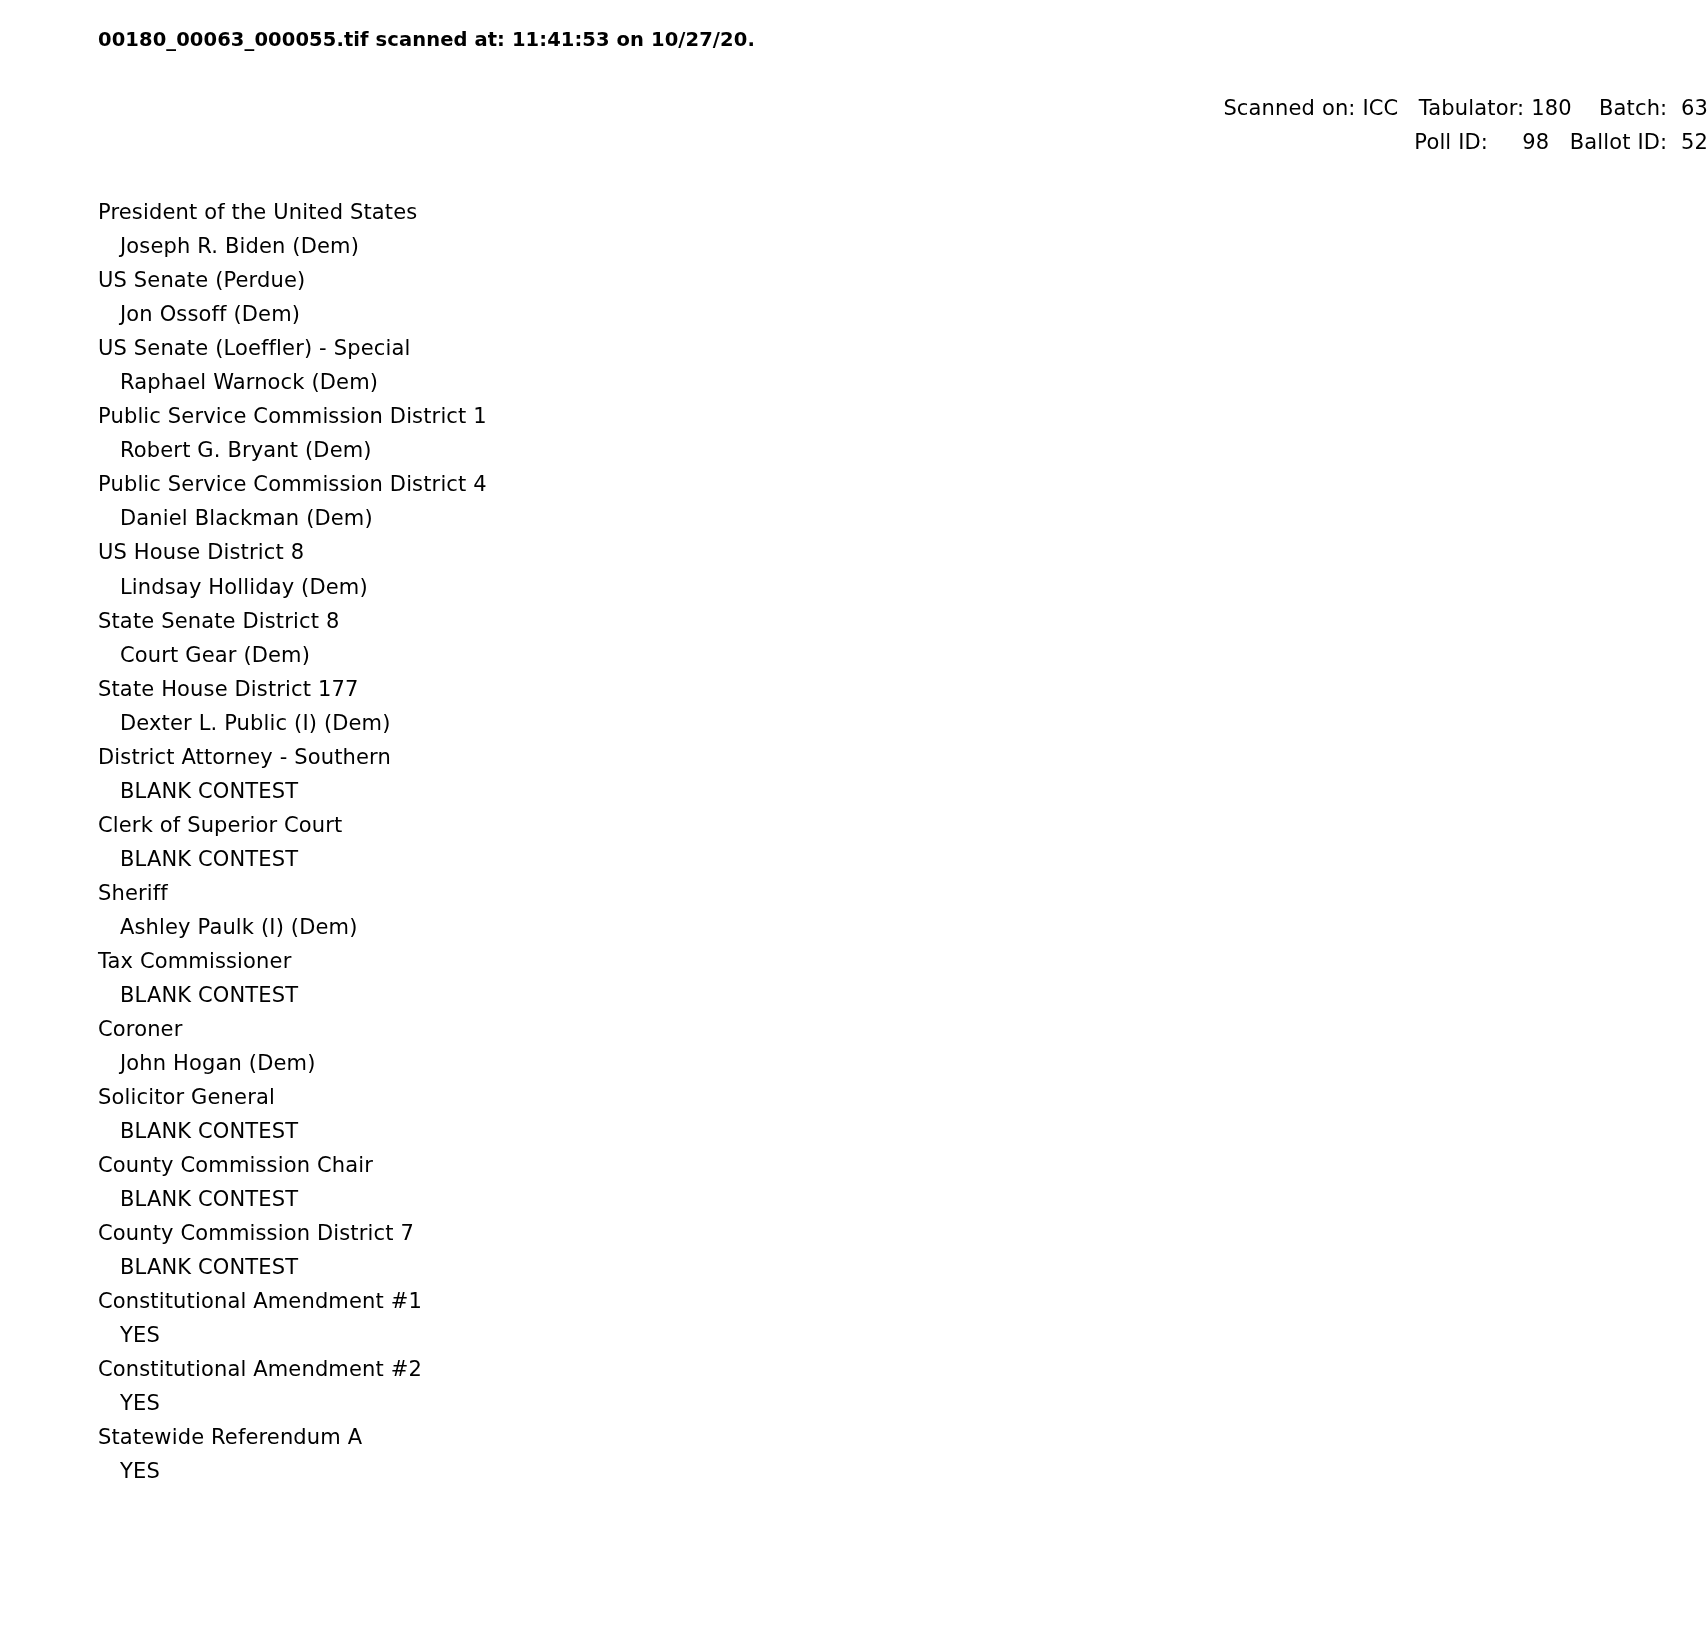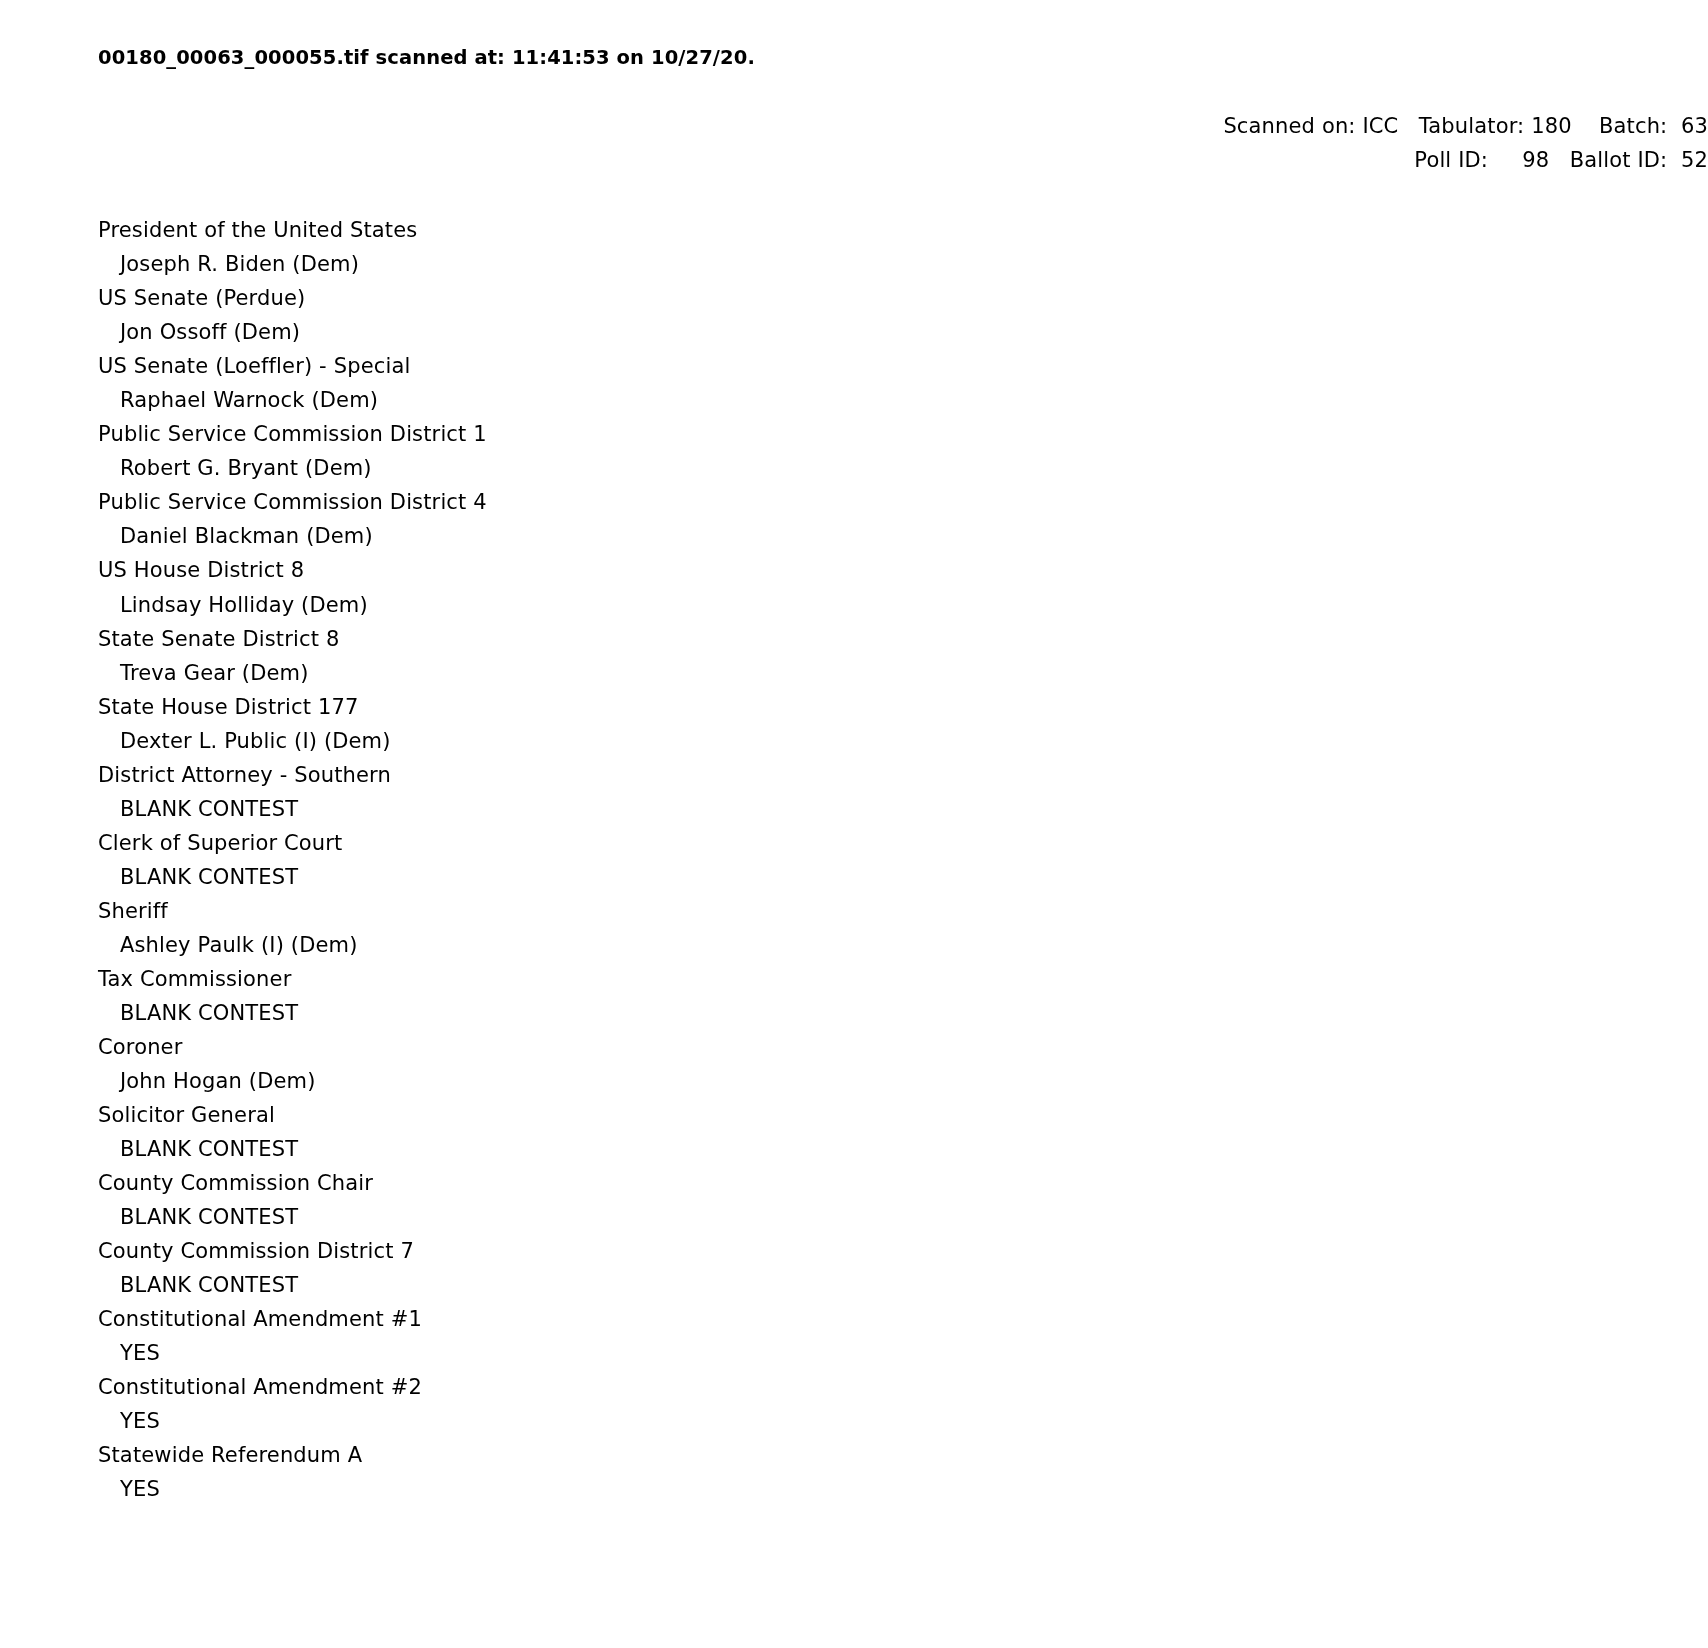--- a/index.html
+++ b/index.html
@@ -12,21 +12,21 @@
     height: 1648px;
     font-family: "DejaVu Sans", sans-serif;
     color: #000000;
     -webkit-font-smoothing: antialiased;
   }
   .page {
     position: relative;
     width: 1708px;
     height: 1648px;
     box-sizing: border-box;
-    padding: 44px 0 0 98px;
+    padding: 26px 0 0 98px;
   }
   .scan-header {
     font-size: 19.5px;
     font-weight: 600;
     letter-spacing: 0.1px;
     line-height: 1.4;
     margin: 0 0 0 0;
   }
   .meta-block {
     margin-top: 38px;
@@ -94,21 +94,21 @@
       <div class="contest-selection">Daniel Blackman (Dem)</div>
     </div>
 
     <div class="contest-block">
       <div class="contest-title">US House District 8</div>
       <div class="contest-selection">Lindsay Holliday (Dem)</div>
     </div>
 
     <div class="contest-block">
       <div class="contest-title">State Senate District 8</div>
-      <div class="contest-selection">Treva Gear (Dem)</div>
+      <div class="contest-selection">Court Gear (Dem)</div>
     </div>
 
     <div class="contest-block">
       <div class="contest-title">State House District 177</div>
       <div class="contest-selection">Dexter L. Public (I) (Dem)</div>
     </div>
 
     <div class="contest-block">
       <div class="contest-title">District Attorney - Southern</div>
       <div class="contest-selection">BLANK CONTEST</div>

